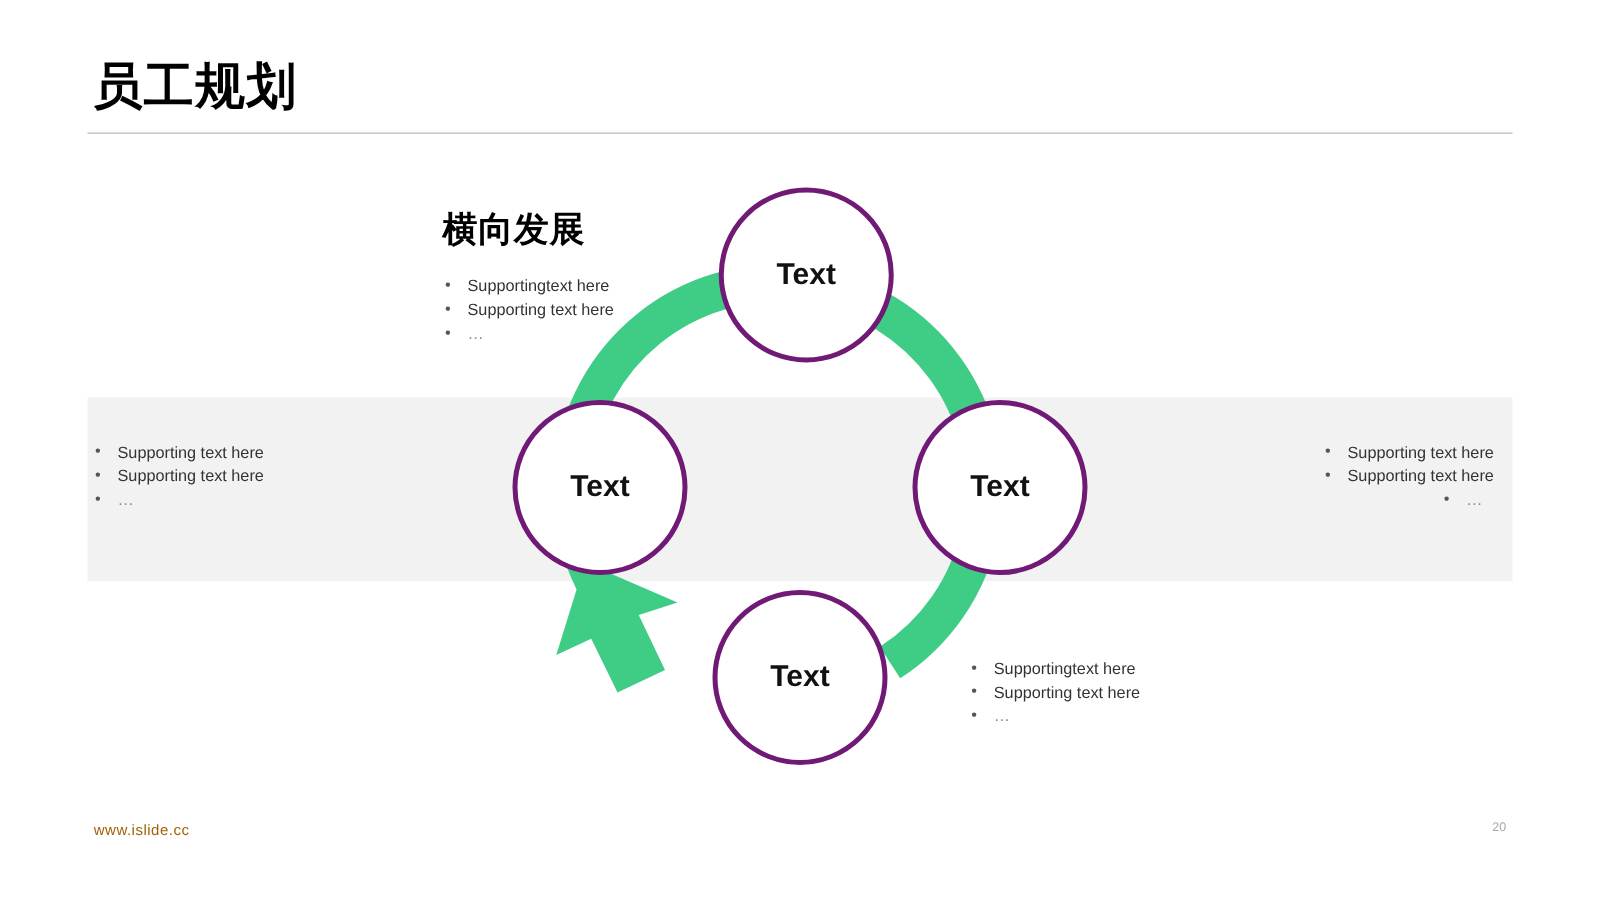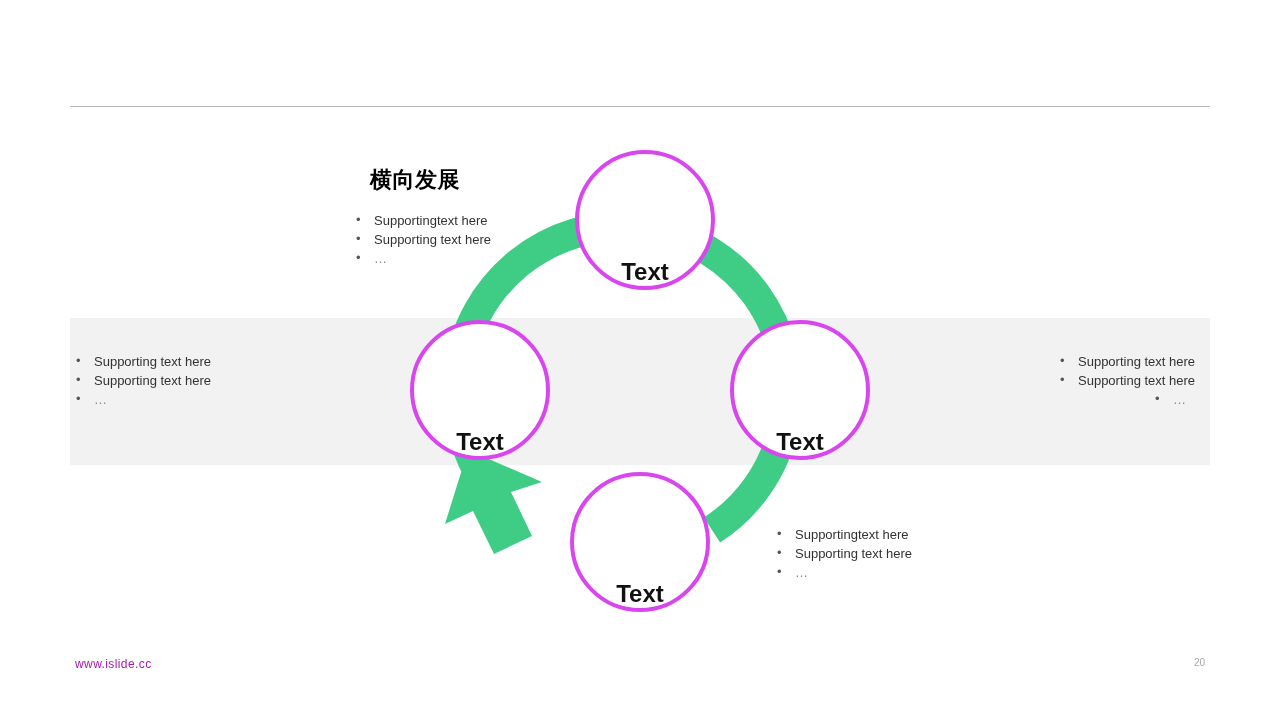--- a/index.html
+++ b/index.html
@@ -65,24 +65,24 @@
     width: 510px;
     height: 510px;
   }
 
   .node {
     position: absolute;
     width: 140px;
     height: 140px;
     border-radius: 50%;
     background: #ffffff;
-    border: 4px solid #d946ef;
+    border: 4px solid #701a75;
     box-sizing: border-box;
     display: flex;
-    align-items: flex-end;
+    align-items: center;
     justify-content: center;
     font-size: 24px;
     font-weight: bold;
     color: #111111;
   }
   .node-top    { left: 185px; top: 20px; }
   .node-right  { left: 340px; top: 190px; }
   .node-bottom { left: 180px; top: 342px; }
   .node-left   { left: 20px;  top: 190px; }
 
@@ -102,25 +102,25 @@
   }
   .center-label {
     font-size: 21px;
     font-weight: bold;
     color: #111111;
     letter-spacing: 0.3px;
   }
 
   
   .grp-heading {
-    font-size: 22px;
+    font-size: 28px;
     font-weight: bold;
     color: #000000;
     letter-spacing: 0.5px;
-    margin: 0 0 16px 16px;
+    margin: 0 0 16px 0;
     white-space: nowrap;
   }
   .bullets {
     list-style: none;
     margin: 0;
     padding: 0;
   }
   .bullets li {
     position: relative;
     font-size: 13px;
@@ -152,36 +152,37 @@
   .grp-bottom-right { position: absolute; left: 775px; top: 525px; }
   .grp-mid-left   { position: absolute; left: 74px; top: 352px; }
   .grp-mid-right  { position: absolute; left: 1058px; top: 352px; }
 
   
   .footer-left {
     position: absolute;
     left: 75px;
     top: 657px;
     font-size: 12px;
-    color: #a21caf;
+    color: #a16207;
     letter-spacing: 0.4px;
   }
   .footer-right {
     position: absolute;
     right: 75px;
     top: 657px;
     font-size: 10px;
     color: #a6a6a6;
   }
 </style>
 </head>
 <body>
 
 <div id="slide">
 
+  <div class="slide-title">员工规划</div>
   <div class="title-rule"></div>
 
   <div class="gray-band"></div>
 
   <div class="grp-mid-left">
     <ul class="bullets">
       <li>Supporting text here</li>
       <li>Supporting text here</li>
       <li class="faded">…</li>
     </ul>

